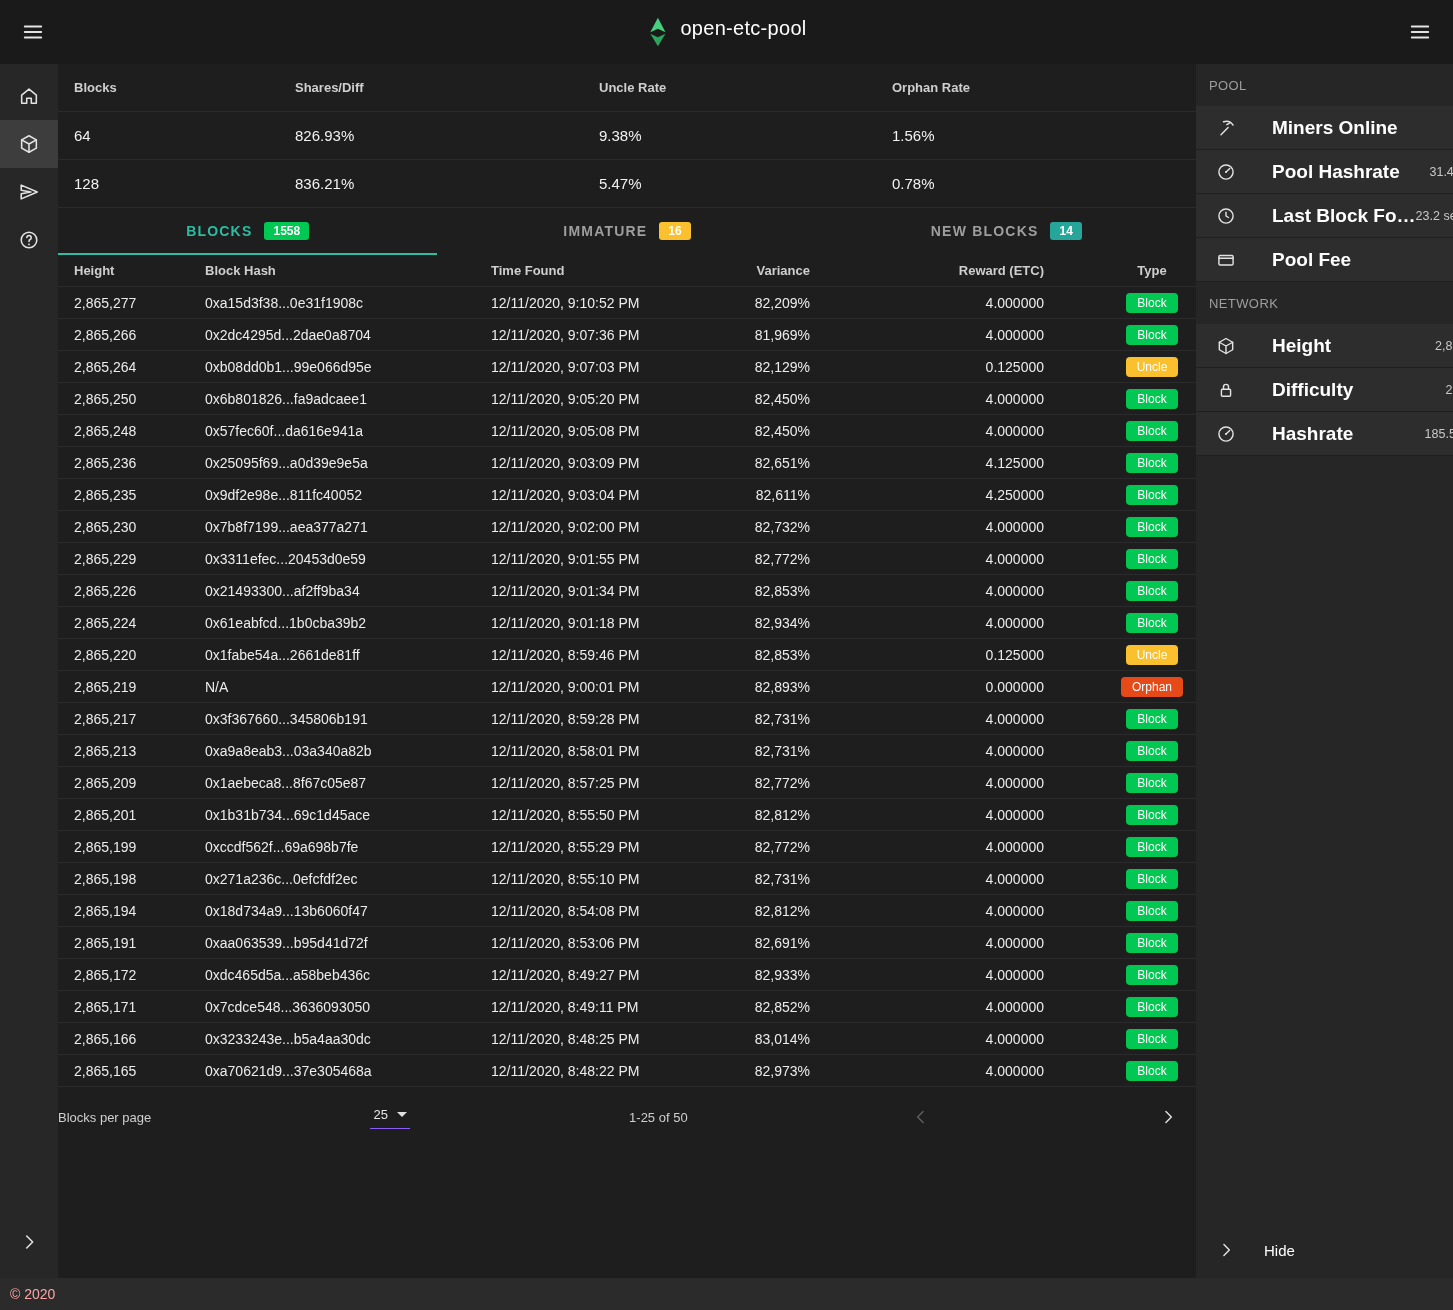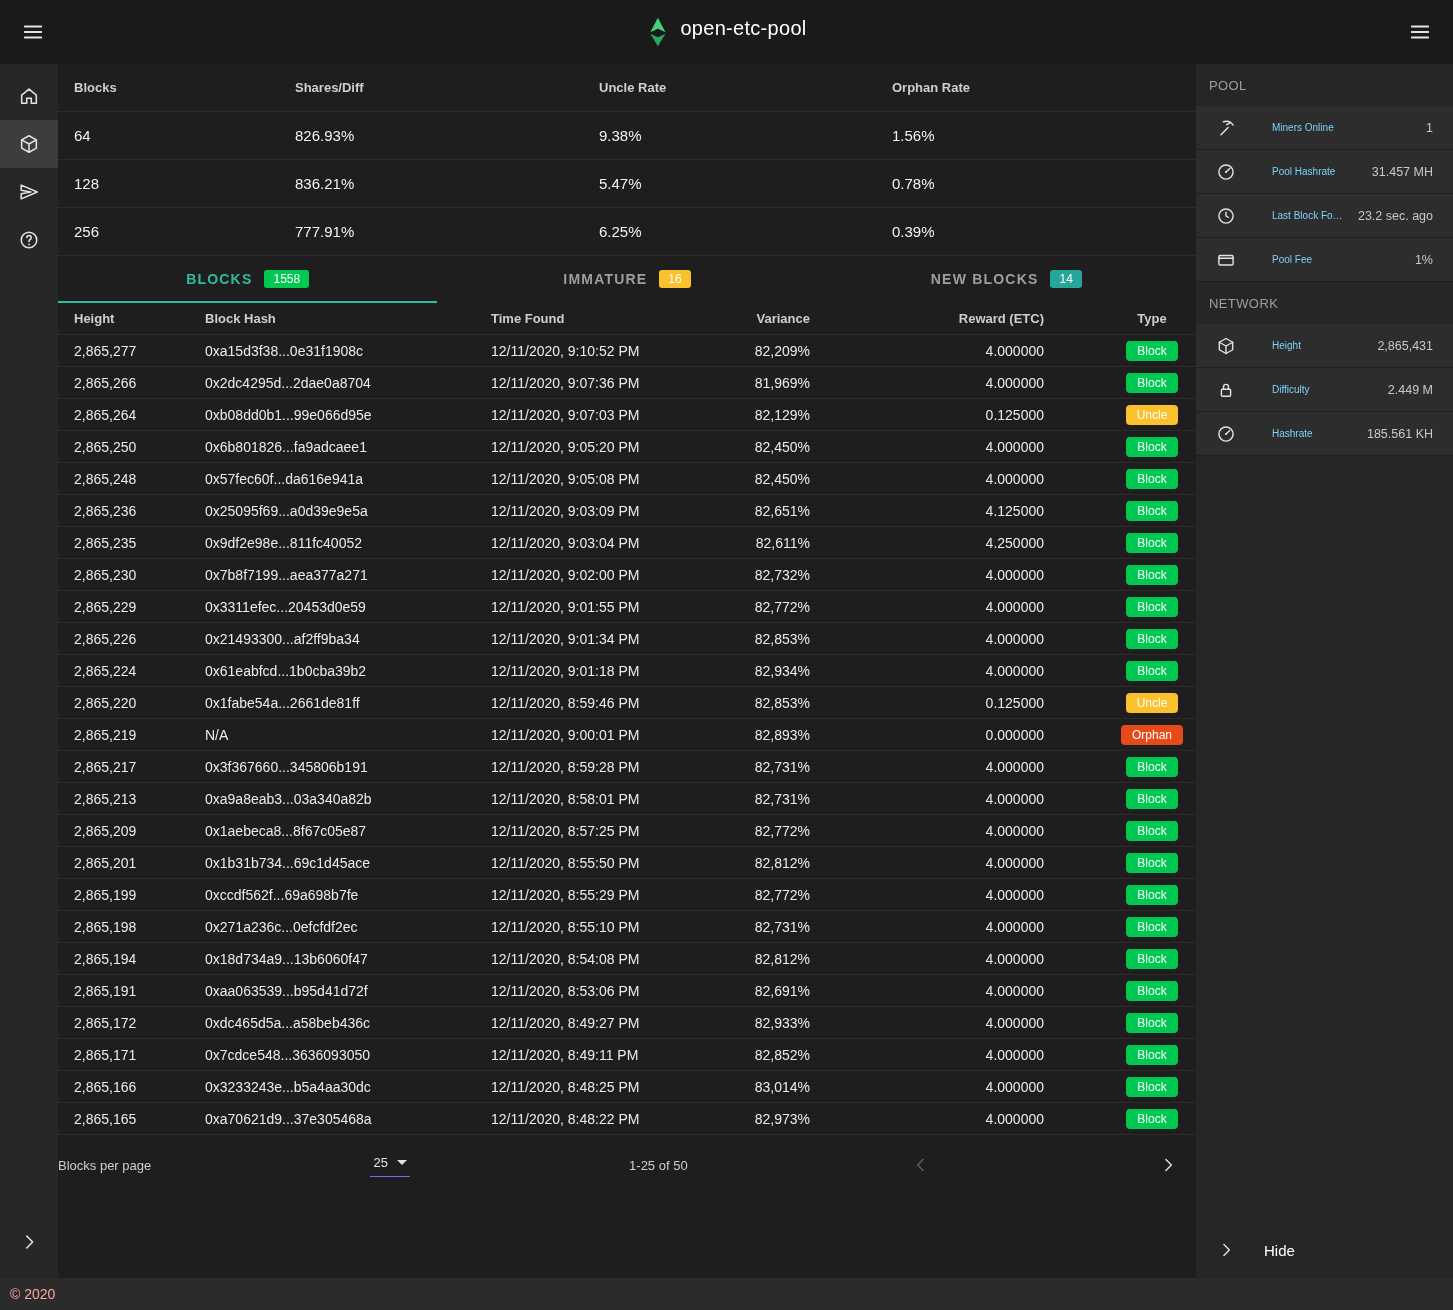--- a/index.html
+++ b/index.html
@@ -26,21 +26,21 @@
 
   
   .main{flex:0 0 1138px;background:#1e1e1e;display:flex;flex-direction:column}
   .srow{display:grid;grid-template-columns:221px 304px 293px auto;padding-left:16px;height:48px;align-items:center;border-bottom:1px solid #2b2b2b}
   .shead{font-size:13px;font-weight:700;color:#cfcfcf}
   .sval{font-size:15px;color:#f2f2f2}
 
   .tabs{flex:0 0 47px;display:grid;grid-template-columns:1fr 1fr 1fr}
   .tab{display:flex;align-items:center;justify-content:center;gap:12px;font-size:14px;font-weight:700;letter-spacing:1.2px;color:#9e9e9e;cursor:pointer;border-bottom:2px solid transparent}
   .tab.active{color:#2dbda2;border-bottom-color:#2dbda2}
-  .tab-badge{padding:2px 9px;border-radius:3px;font-size:12px;font-weight:400;color:#fff;letter-spacing:0}
+  .tab-badge{padding:2px 9px;border-radius:3px;font-size:12px;font-weight:700;color:#fff;letter-spacing:0}
   .badge-green{background:#00c853}
   .badge-amber{background:#fbc02d}
   .badge-teal{background:#26a69a}
 
   .thead,.trow{display:grid;grid-template-columns:147px 286px 200px 119px 298px 88px;align-items:center;height:32px;border-bottom:1px solid #2b2b2b}
   .thead{font-size:13px;font-weight:700;color:#cfcfcf}
   .trow{font-size:14px;color:#ececec}
   .col-height{padding-left:16px}
   .col-variance{text-align:right}
   .col-reward{text-align:right;padding-right:64px}
@@ -54,21 +54,21 @@
   .select{display:flex;align-items:center;gap:9px;border-bottom:1px solid #8b5cf6;padding:2px 3px 6px;cursor:pointer;color:#e6e6e6}
   .caret{width:0;height:0;border-left:5px solid transparent;border-right:5px solid transparent;border-top:5px solid #e0e0e0}
   .pagechev{background:none;border:none;cursor:pointer;display:flex;padding:4px}
   .chev-disabled .ic{stroke:#5f5f5f}
 
   
   .rightpanel{flex:1;background:#262626;display:flex;flex-direction:column}
   .section-title{height:42px;display:flex;align-items:center;padding-left:13px;font-size:13px;color:#9e9e9e;letter-spacing:.4px}
   .prow{flex:0 0 44px;background:#2d2d2d;border-bottom:1px solid #1f1f1f;display:flex;align-items:center;padding:0 20px 0 18px}
   .picon{width:24px;display:flex;justify-content:center;margin-right:34px}
-  .plabel{font-size:10px;font-weight:400;color:#7dd3fc;white-space:nowrap}
+  .plabel{font-size:19px;font-weight:700;color:#ffffff;white-space:nowrap}
   .pvalue{margin-left:auto;font-size:12.5px;color:#c9c9c9;white-space:nowrap}
   .hide-row{margin-top:auto;flex:0 0 56px;display:flex;align-items:center;gap:28px;padding-left:20px;cursor:pointer;font-size:15px;color:#fff}
 
   .footer{flex:0 0 32px;background:#2b2b2b;display:flex;align-items:center;padding-left:10px;font-size:14px;color:#fca5a5}
 </style>
 </head>
 <body>
 
 <div class="app">
 
@@ -155,26 +155,20 @@
               <div class="sval">1.56%</div>
             </div>
 
             <div class="srow">
               <div class="sval">128</div>
               <div class="sval">836.21%</div>
               <div class="sval">5.47%</div>
               <div class="sval">0.78%</div>
             </div>
 
-            <div class="srow">
-              <div class="sval">256</div>
-              <div class="sval">777.91%</div>
-              <div class="sval">6.25%</div>
-              <div class="sval">0.39%</div>
-            </div>
           </div>
       </div>
 
       <div class="tabs">
         <div class="tab active">
           <span>BLOCKS</span>
           <span class="tab-badge badge-green">1558</span>
         </div>
         <div class="tab">
           <span>IMMATURE</span>

